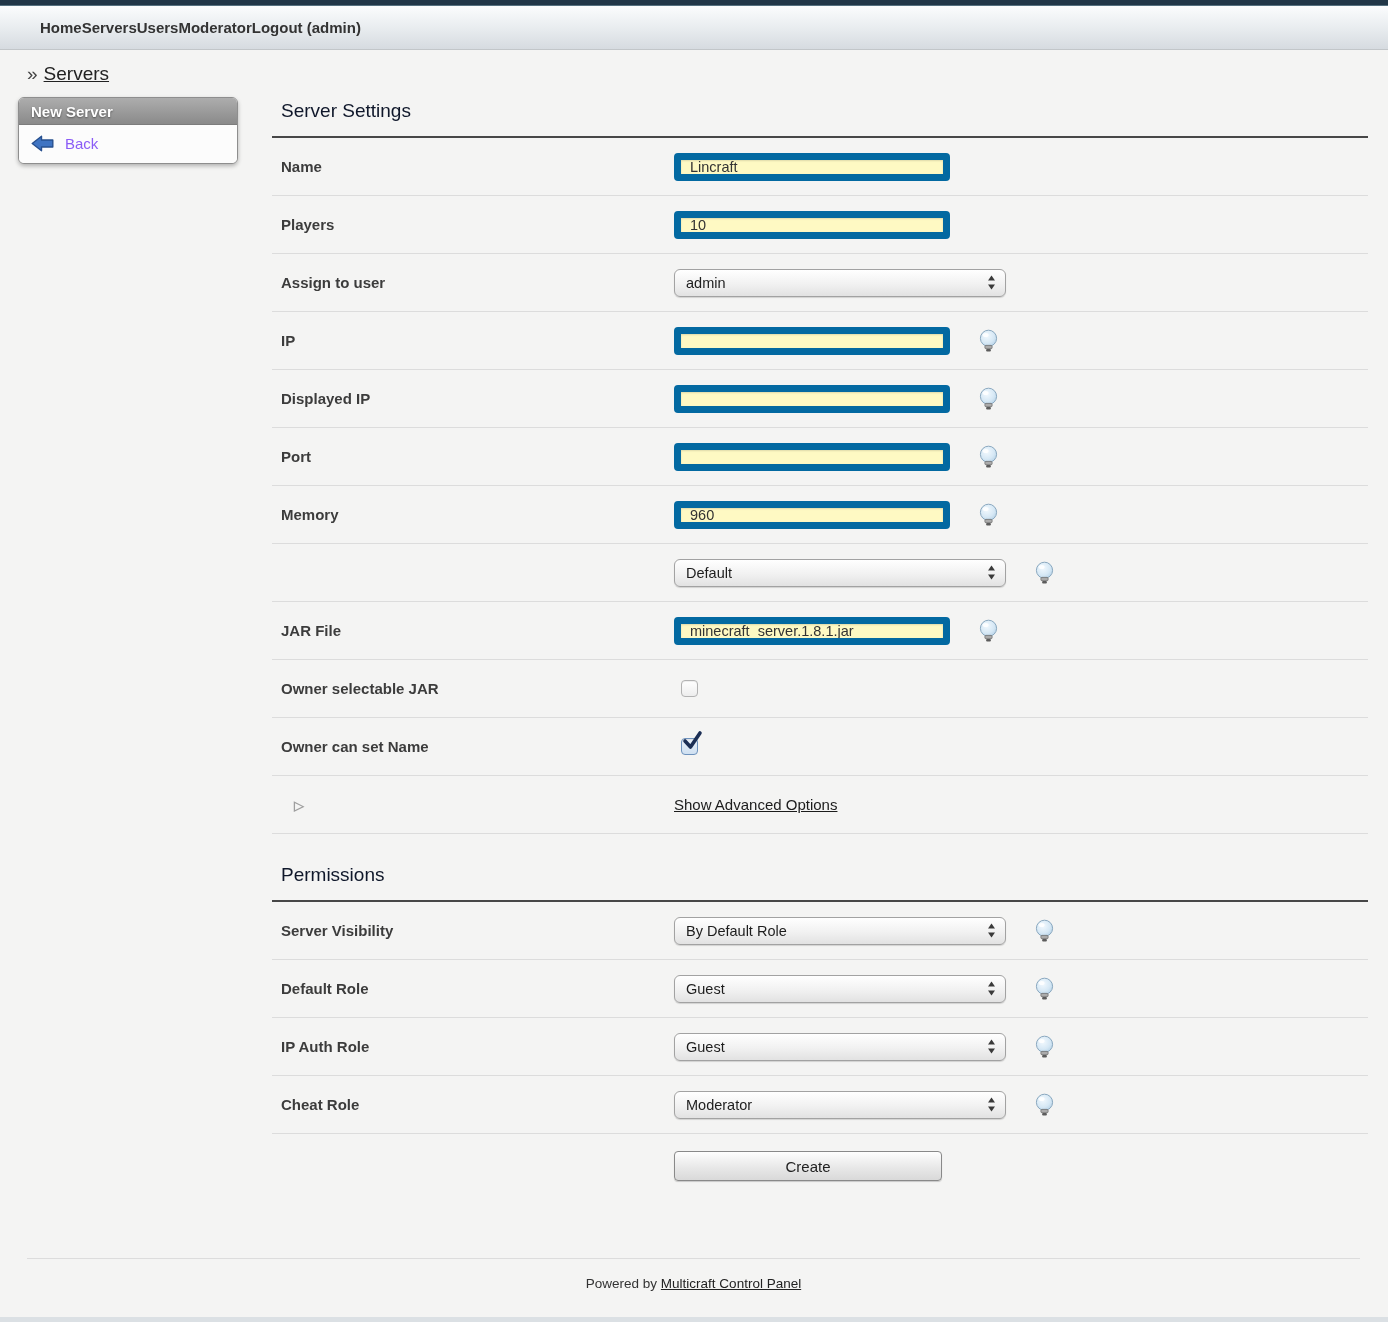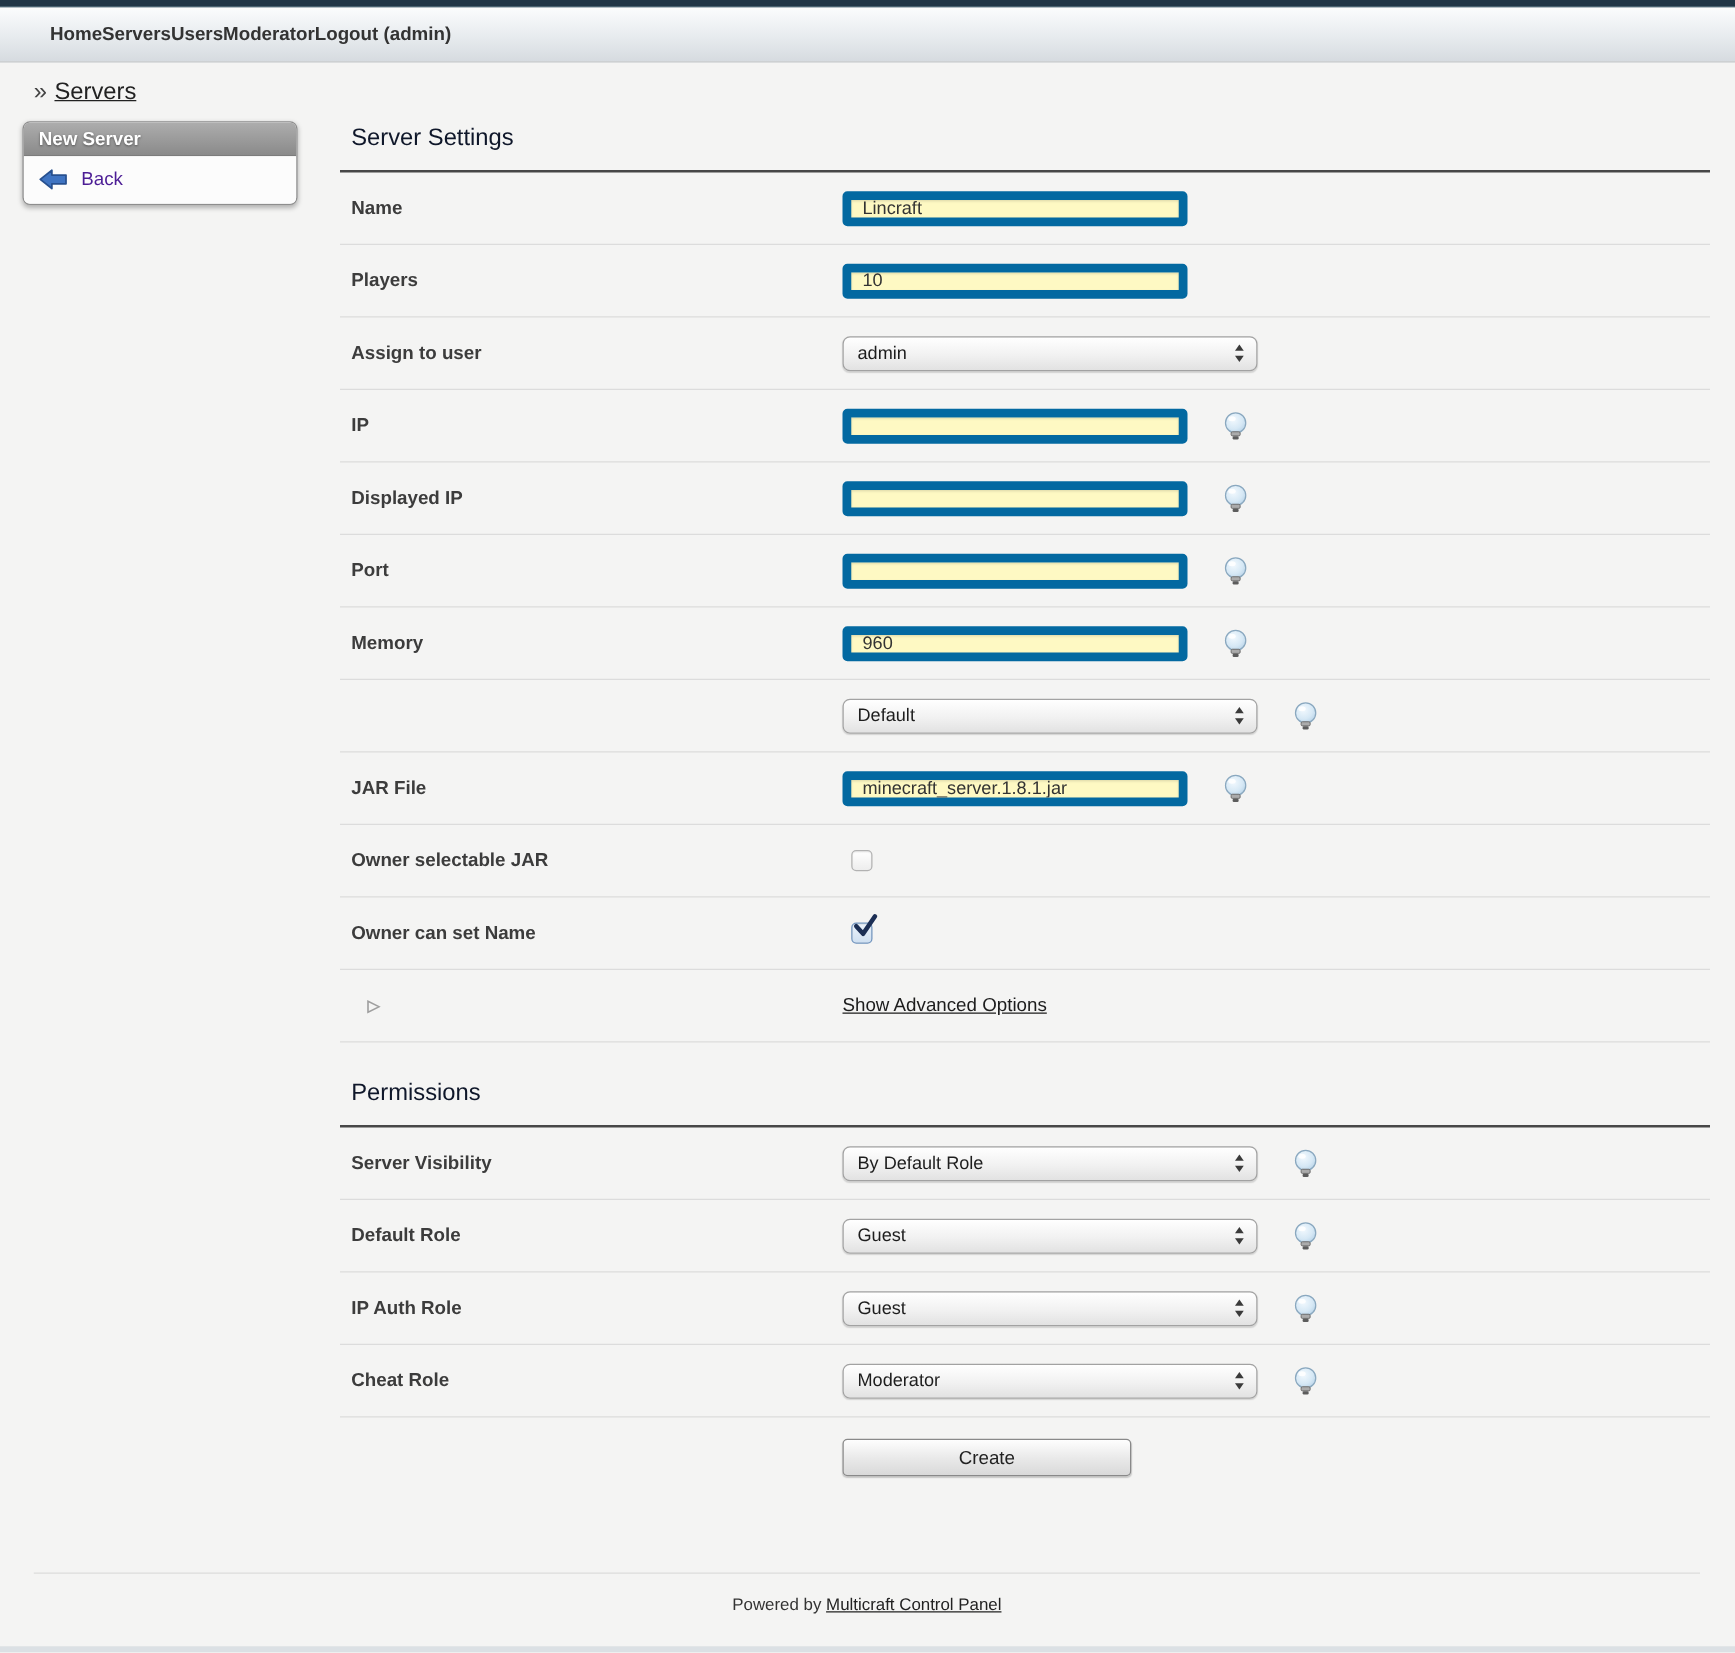--- a/index.html
+++ b/index.html
@@ -40,21 +40,21 @@
     height:27px; line-height:27px;
     padding-left:12px;
     background:linear-gradient(#adadad,#8a8a8a);
     border-bottom:1px solid #7c7c7c;
     color:#fff; font-weight:bold; font-size:15px;
     text-shadow:0 1px 2px rgba(0,0,0,.45);
   }
   .side-back {
     display:flex; align-items:flex-start; gap:11px;
     padding:10px 12px 11px 12px;
-    font-size:15px; color:#4c1d95; cursor:pointer;
+    font-size:15px; color:#8b5cf6; cursor:pointer;
     background:#fcfcfc;
   }
 
   
   .main { position:absolute; left:272px; top:100px; width:1096px; }
   .section-title {
     font-size:19px; font-weight:normal; color:#0f172a;
     margin:0 0 14px 9px;
   }
   .section-rule { height:2px; background:#474747; }
@@ -90,21 +90,21 @@
     box-shadow:inset 0 1px 1px rgba(0,0,0,.07);
     cursor:pointer;
   }
   .cb svg.check { display:none; position:absolute; top:-9px; left:0px; }
   .cb[data-checked="true"] { border-color:#6e92bd; background:linear-gradient(#ecf3fb,#cfe0f1); }
   .cb[data-checked="true"] svg.check { display:block; }
   .tri { color:#9e9e9e; font-size:13px; margin-left:13px; }
   .adv-link { font-size:15px; color:#1c1c1c; text-decoration:underline; cursor:pointer; }
   .perm-title { margin-top:30px; }
   .create-btn {
-    width:231px; height:30px;
+    width:268px; height:30px;
     border:1px solid #898989; border-radius:4px;
     background:linear-gradient(#fefefe,#e8e8e8 55%,#d9d9d9);
     box-shadow:0 1px 1px rgba(0,0,0,.18);
     font-size:15px; color:#222; font-family:inherit; cursor:pointer;
   }
 
   
   .footer {
     position:absolute; top:1258px; left:27px; right:28px;
     border-top:1px solid #dcdcdc;

